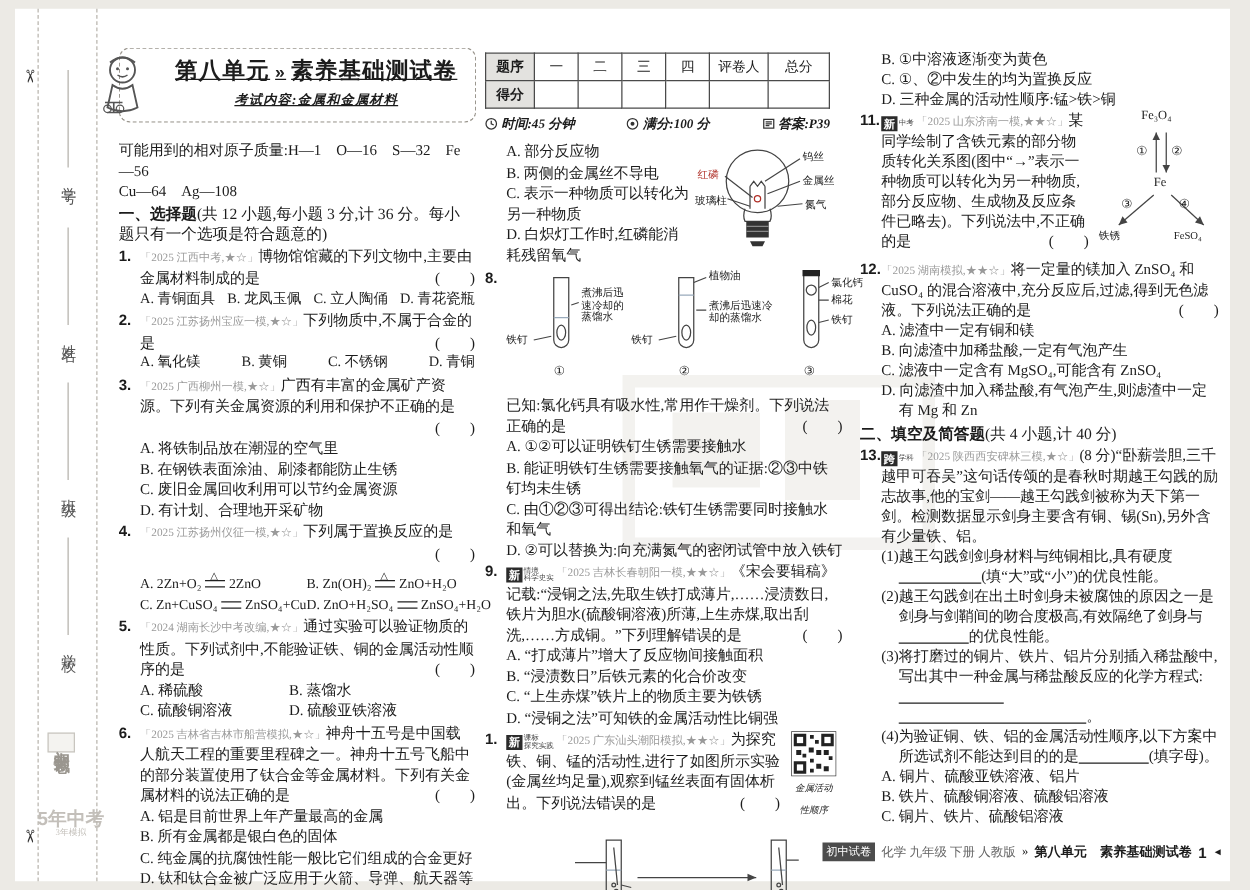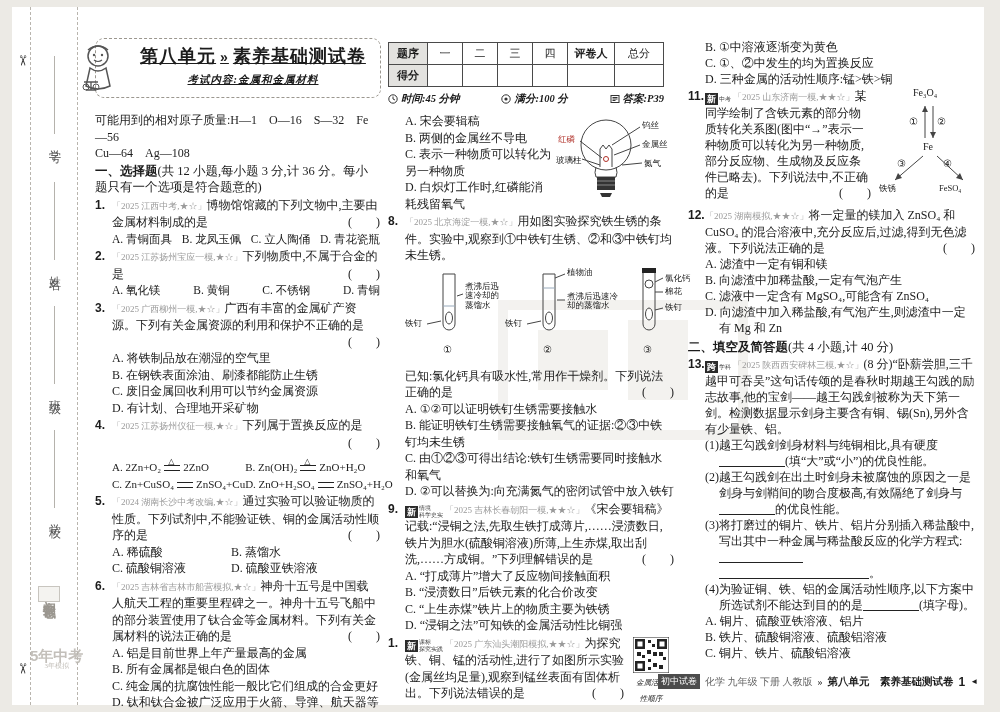--- a/index.html
+++ b/index.html
@@ -27,21 +27,21 @@
   .hdr-box{position:absolute;left:95px;top:38px;width:284px;height:58px;border:1px dashed #9b978f;border-radius:9px;}
   .hdr-icon{position:absolute;left:76px;top:42px;}
   .hdr-titles{position:absolute;left:130px;top:44px;width:246px;text-align:center;text-decoration:underline;}
   .hdr-row{font-family:"Liberation Sans",sans-serif;font-weight:bold;font-size:18px;letter-spacing:1px;white-space:nowrap;}
   .hdr-row .sep{font-size:14px;margin:0 4px;color:#222;}
   .hdr-sub{margin-top:5px;font-size:10.5px;font-weight:bold;font-style:italic;letter-spacing:1px;}
 
   .score-table{position:absolute;left:388px;top:42px;border-collapse:collapse;}
   .score-table td{border:1px solid #4a4a4a;height:21px;text-align:center;font-size:11px;padding:0;}
   .score-table td.lab{background:#e3e2df;width:38px;font-weight:bold;}
-  .score-table td.c{width:34px;} .score-table td.w1{width:46px;font-weight:bold;} .score-table td.w2{width:48px;}
+  .score-table td.c{width:34px;} .score-table td.w1{width:46px;} .score-table td.w2{width:48px;}
   .hdr-meta{position:absolute;left:388px;top:92px;width:276px;display:flex;justify-content:space-between;
             font-size:10.5px;font-style:italic;font-weight:bold;align-items:center;}
   .hdr-meta .mi{display:flex;align-items:center;gap:3px;}
 
   
   .wm{position:absolute;left:498px;top:300px;width:230px;height:120px;border:10px solid #f2f1ee;opacity:.9;}
   .wm .b1{position:absolute;left:30px;top:20px;width:70px;height:60px;background:#f2f1ee;}
   .wm .b2{position:absolute;left:120px;top:10px;width:60px;height:80px;background:#f2f1ee;}
 
   
@@ -305,30 +305,29 @@
           <line x1="46" y1="43" x2="24" y2="26" stroke="#444"></line>
           <line x1="44" y1="50" x2="26" y2="44" stroke="#444"></line>
         </svg>
         <div class="flabel" style="left:86px;top:6px;">钨丝</div>
         <div class="flabel red" style="left:2px;top:20px;">红磷</div>
         <div class="flabel" style="left:86px;top:25px;font-family:Liberation Serif, serif;">金属丝</div>
         <div class="flabel" style="left:0px;top:41px;">玻璃柱</div>
         <div class="flabel" style="left:88px;top:44px;">氮气</div>
       </div>
       <ul class="opts">
-        <li>A. 宋会要辑稿</li>
+        <li>A. 部分反应物</li>
         <li>B. 两侧的金属丝不导电</li>
         <li>C. 表示一种物质可以转化为另一种物质</li>
         <li>D. 白炽灯工作时,红磷能消耗残留氧气</li>
       </ul>
     </div>
 
     <div class="q">
       <span class="qnum">8.</span>
-      <div class="stem"><span class="tag">「2025 北京海淀一模,★☆」</span><span>用如图实验探究铁生锈的条件。实验中,观察到①中铁钉生锈、②和③中铁钉均未生锈。</span></div>
       <div class="fig fig-rust">
         <svg width="286" height="100" viewBox="0 0 286 100">
           <path d="M38 8 h12 v50 a6 6 0 0 1 -12 0 z" fill="none" stroke="#444"></path>
           <path d="M38 40 h12" stroke="#9ab"></path>
           <ellipse cx="44" cy="52" rx="3.5" ry="6" fill="none" stroke="#444"></ellipse>
           <line x1="36" y1="55" x2="22" y2="58" stroke="#444"></line>
           <line x1="52" y1="30" x2="58" y2="28" stroke="#444"></line>
           <path d="M138 8 h12 v50 a6 6 0 0 1 -12 0 z" fill="none" stroke="#444"></path>
           <path d="M138 22 h12" stroke="#9ab"></path>
           <ellipse cx="144" cy="52" rx="3.5" ry="6" fill="none" stroke="#444"></ellipse>

